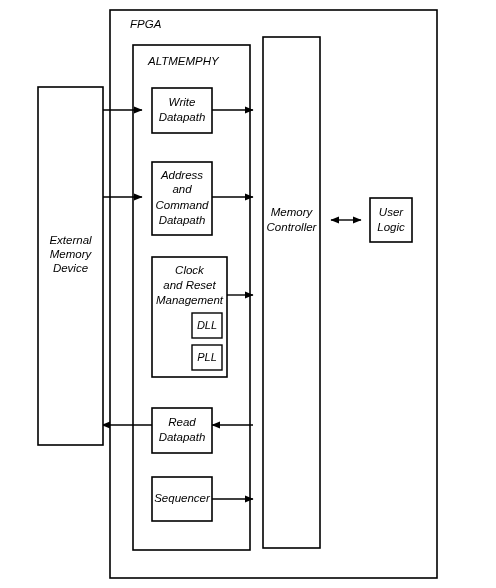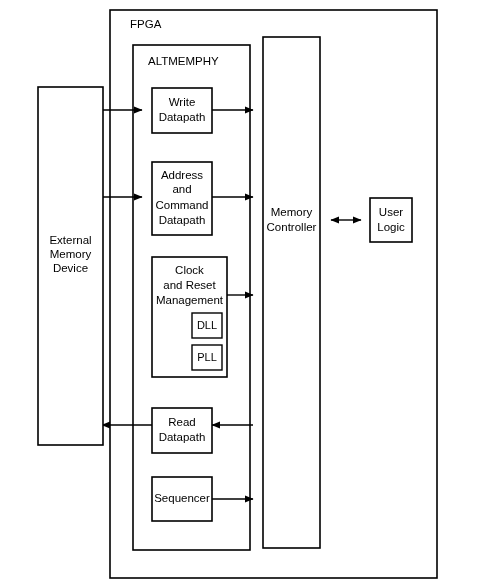--- a/index.html
+++ b/index.html
@@ -6,20 +6,21 @@
     margin: 0;
     padding: 0;
     background: #ffffff;
   }
   #diagram-root {
     position: relative;
     width: 496px;
     height: 588px;
     background: #ffffff;
     font-family: "Liberation Sans", sans-serif;
+    font-style: italic;
   }
   svg.diagram {
     display: block;
     width: 496px;
     height: 588px;
   }
   .box-rect {
     fill: #ffffff;
     stroke: #000000;
     stroke-width: 1.6;

